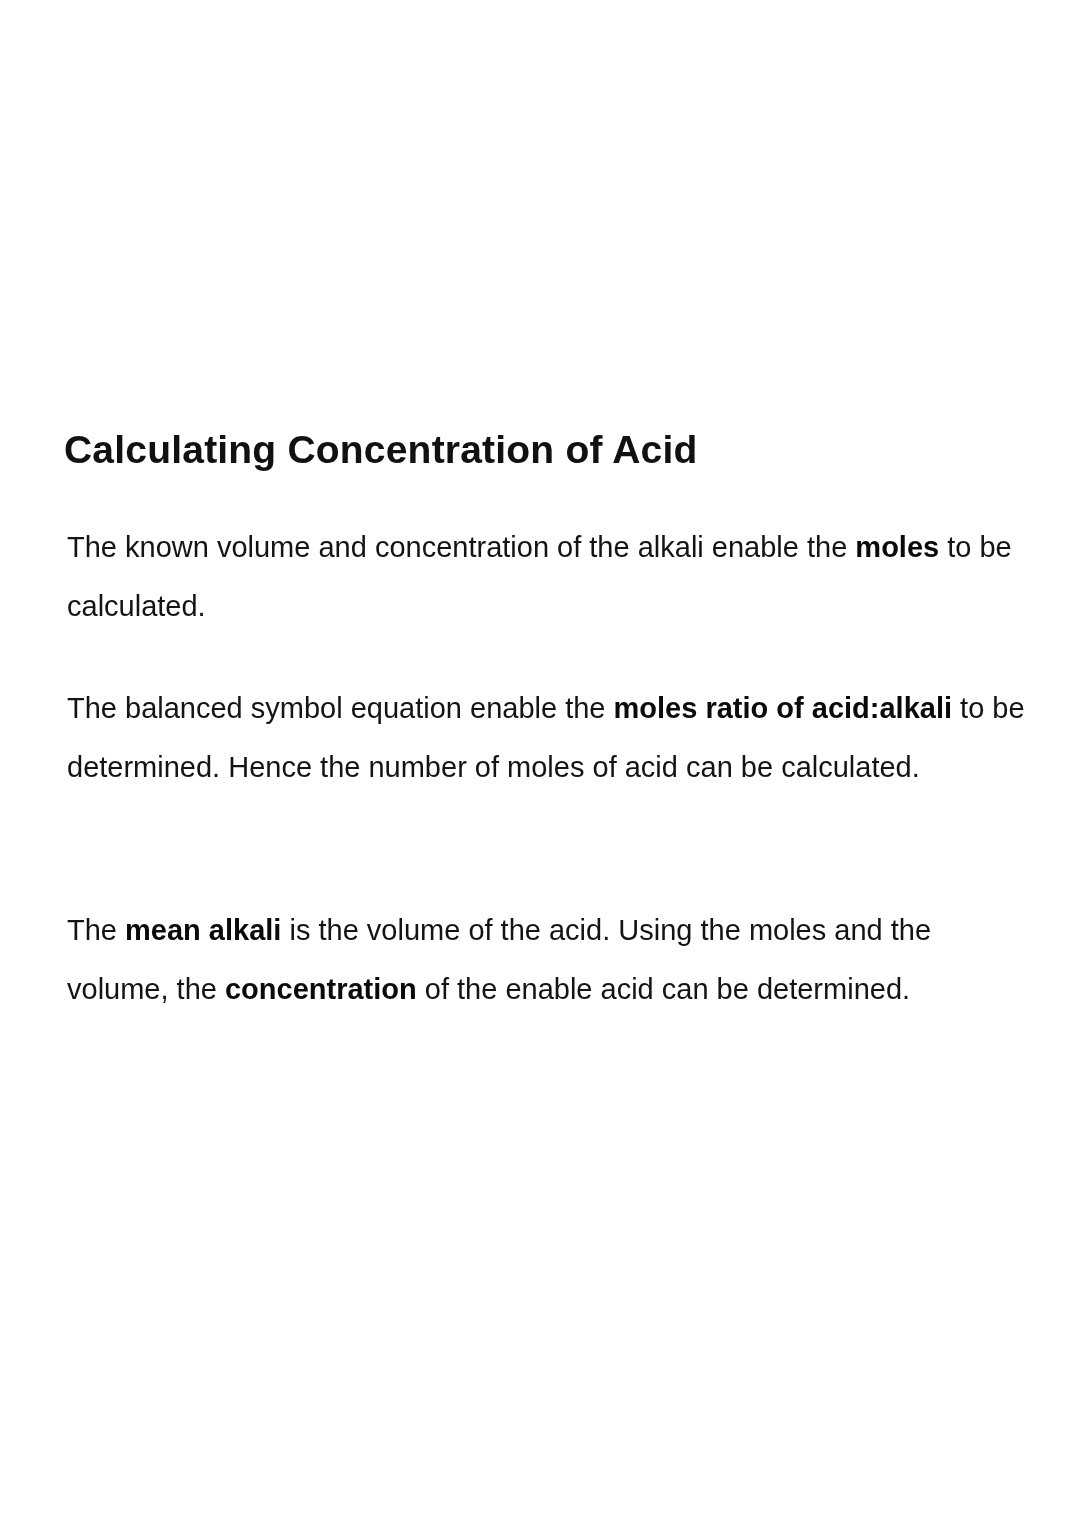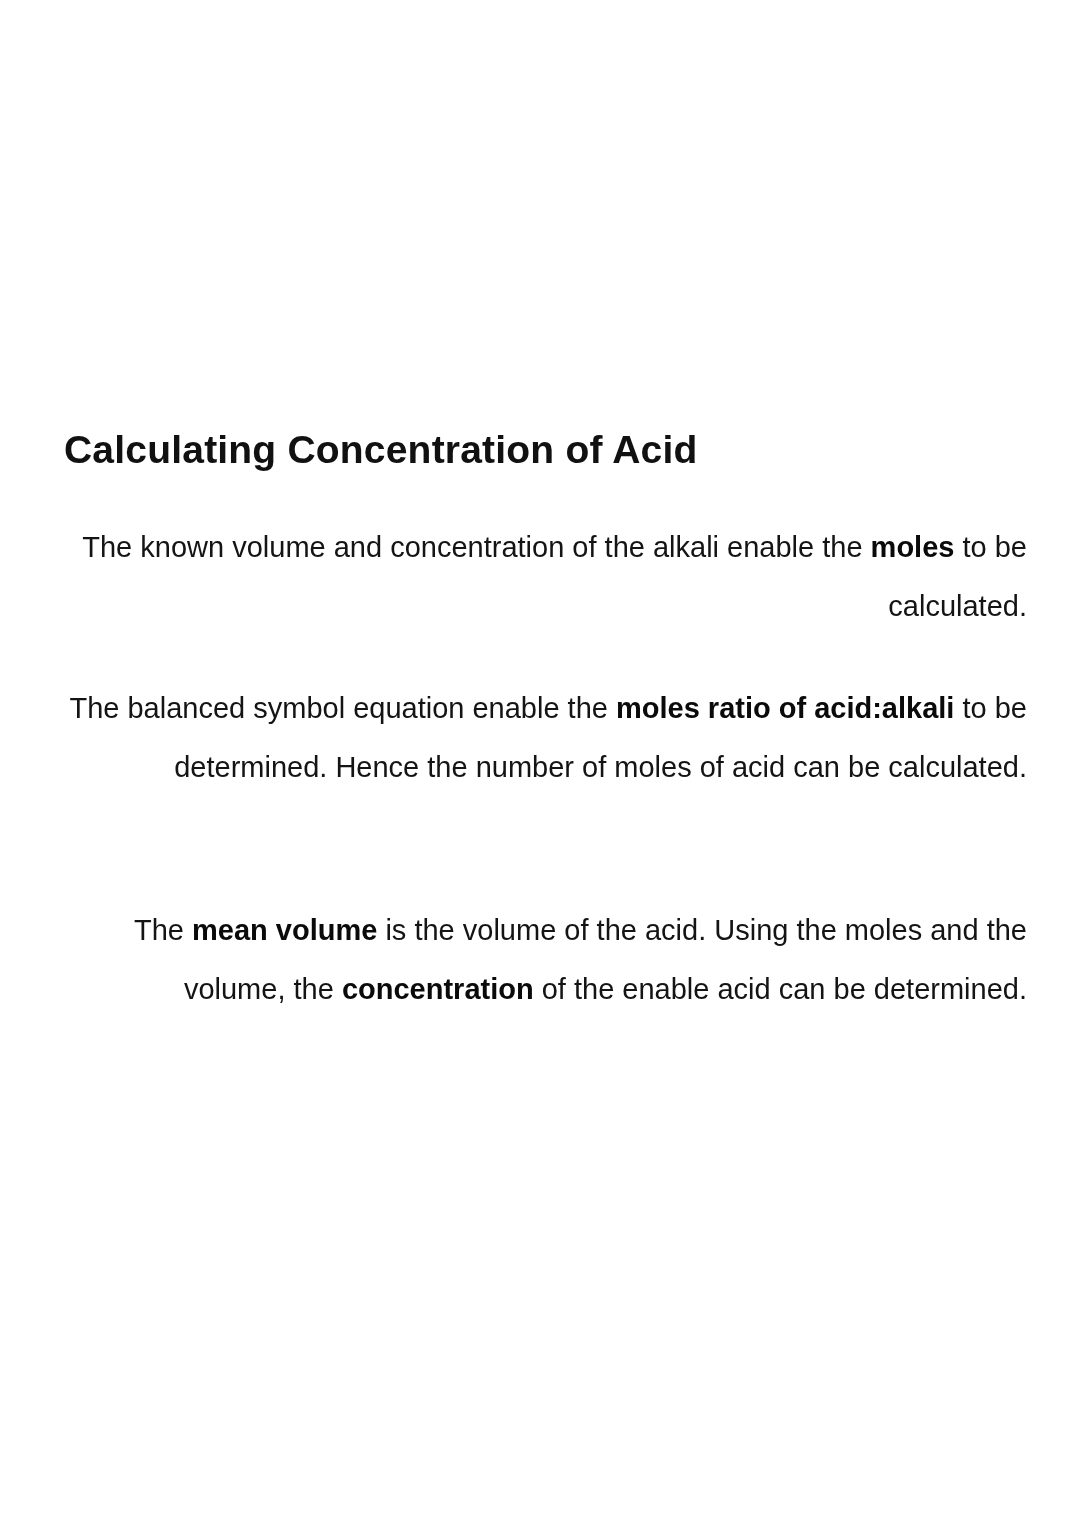--- a/index.html
+++ b/index.html
@@ -15,21 +15,20 @@
       font-family: "Liberation Sans", "DejaVu Sans", sans-serif;
       color: #111111;
     }
     .page {
       position: absolute;
       left: 0;
       top: 0;
       width: 932px;
       height: 1528px;
       background: #ffffff;
-      text-align: right;
     }
     .title {
       position: absolute;
       left: 64px;
       top: 424px;
       margin: 0;
       font-size: 39px;
       font-weight: bold;
       letter-spacing: 0.2px;
       color: #111111;
@@ -56,14 +55,14 @@
 </head>
 <body>
 
 <div class="page">
   <h1 class="title">Calculating Concentration of Acid</h1>
 
   <p class="para" id="p1"><span>The known volume and concentration of the alkali enable the </span><b>moles</b><span> to be calculated.</span></p>
 
   <p class="para" id="p2"><span>The balanced symbol equation enable the </span><b>moles ratio of acid:alkali</b><span> to be determined. Hence the number of moles of acid can be calculated.</span></p>
 
-  <p class="para" id="p3"><span>The </span><b>mean volume</b><span> is the volume of the acid. Using the moles and the volume, the </span><b>concentration</b><span> of the enable acid can be determined.</span></p>
+  <p class="para" id="p3"><span>The </span><b>mean alkali</b><span> is the volume of the acid. Using the moles and the volume, the </span><b>concentration</b><span> of the enable acid can be determined.</span></p>
 </div>
 
 </body></html>

